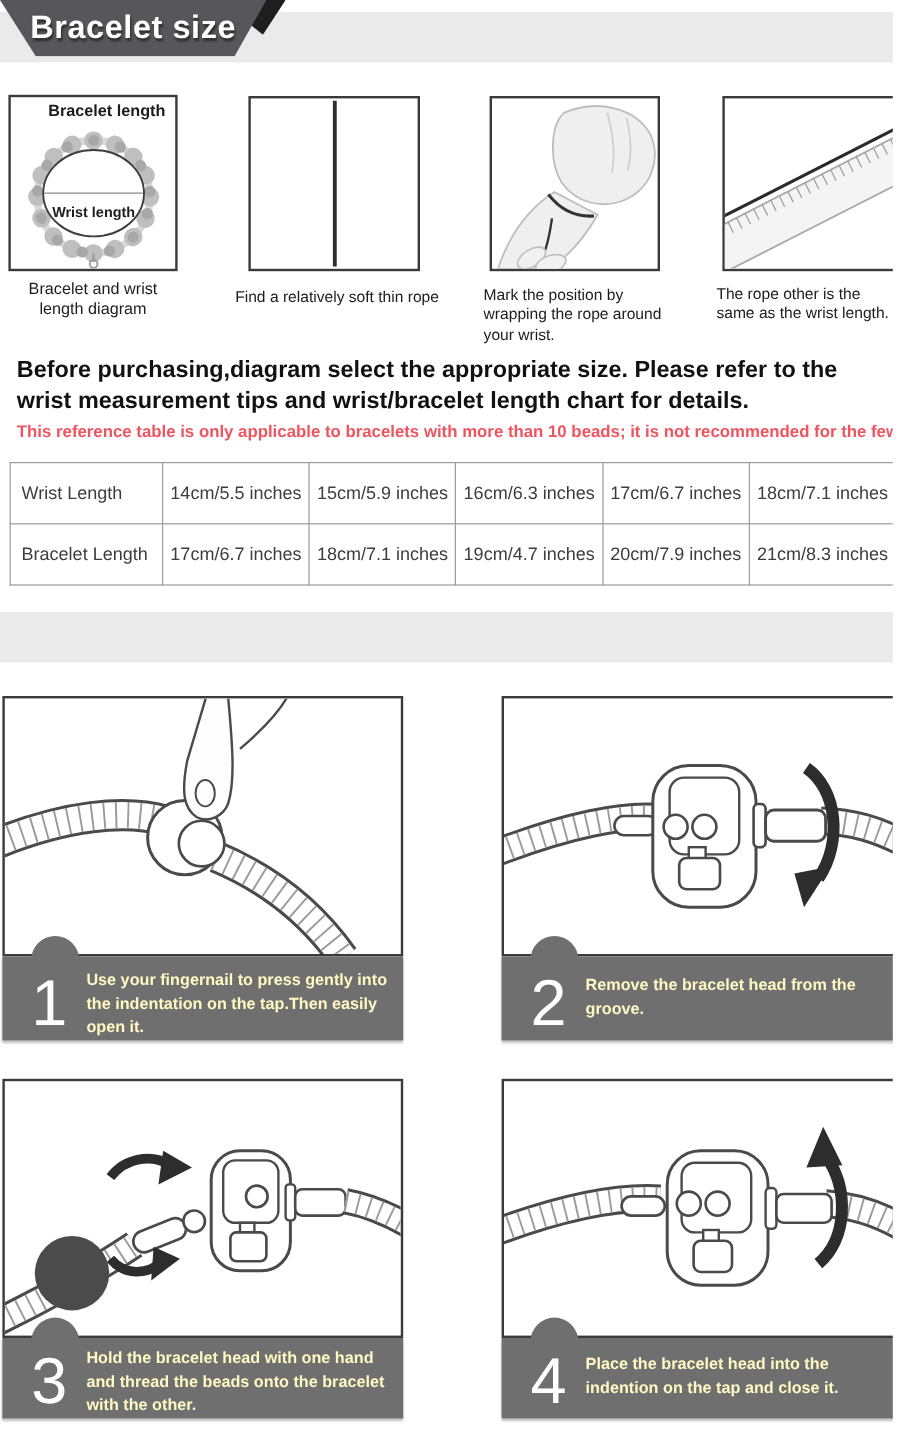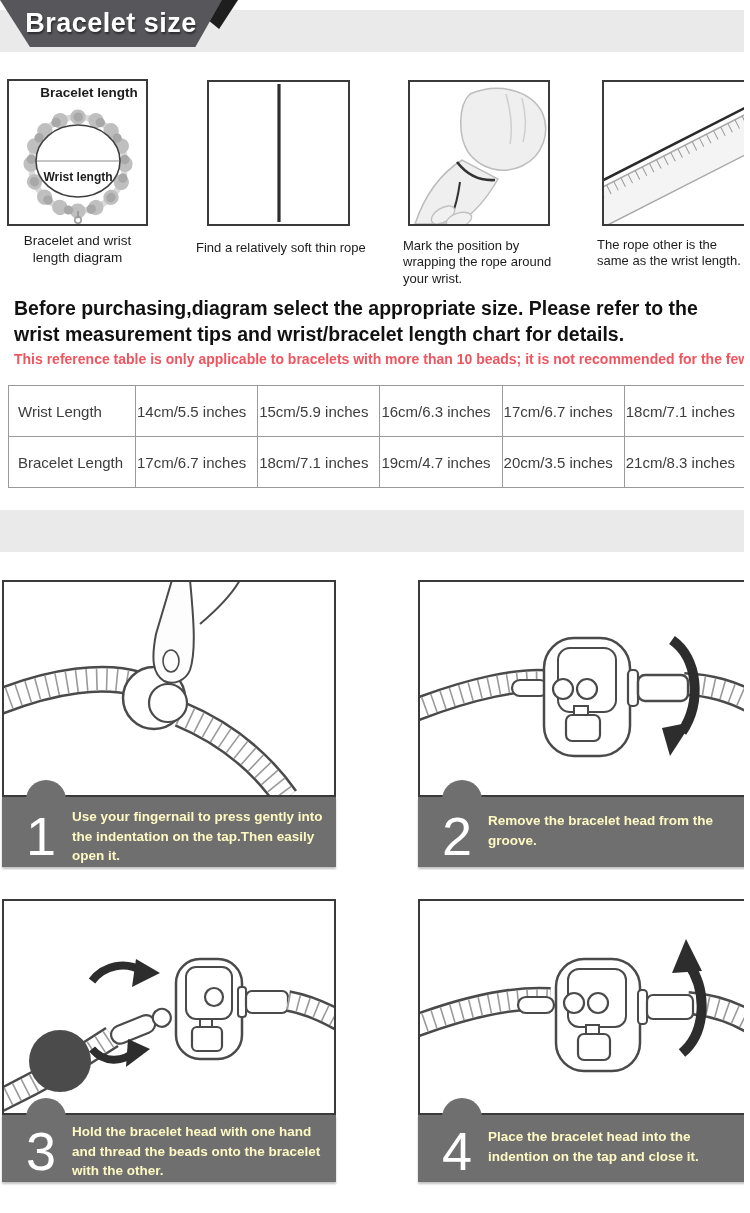--- a/index.html
+++ b/index.html
@@ -23,21 +23,21 @@
 
   
   .note-bold{position:absolute;left:14px;top:296px;width:724px;font-size:19.5px;
              font-weight:700;line-height:1.33;color:#111;}
   .note-red{position:absolute;left:14px;top:351px;font-size:14px;font-weight:700;
             color:#f0545f;white-space:nowrap;}
 
   
   table.size{position:absolute;left:8px;top:385px;width:739px;border-collapse:collapse;
              table-layout:fixed;font-size:15px;color:#3d3d3d;}
-  table.size td{border:1.5px solid #9a9a9a;height:48px;background:#fff;}
+  table.size td{border:1.5px solid #9a9a9a;height:48px;text-align:center;background:#fff;}
   table.size td.rowhead{text-align:left;padding-left:9px;width:116px;}
 
   
   .panel{position:absolute;}
   .panel .art{background:#fff;border:2px solid #3a3a3a;box-sizing:border-box;overflow:hidden;}
   .panel .band2{position:relative;background:#6f6f6f;box-shadow:0 2px 2px rgba(0,0,0,.25);}
   .panel .bump{position:absolute;left:24px;top:-17px;width:40px;height:40px;border-radius:50%;
                background:#6f6f6f;}
   .panel .num{position:absolute;left:24px;bottom:4px;color:#fff;font-size:54px;line-height:1;
               font-weight:400;}
@@ -119,21 +119,21 @@
       <td>15cm/5.9 inches</td>
       <td>16cm/6.3 inches</td>
       <td>17cm/6.7 inches</td>
       <td>18cm/7.1 inches</td>
     </tr>
     <tr>
       <td class="rowhead">Bracelet Length</td>
       <td>17cm/6.7 inches</td>
       <td>18cm/7.1 inches</td>
       <td>19cm/4.7 inches</td>
-      <td>20cm/3.5 inches</td>
+      <td>20cm/7.9 inches</td>
       <td>21cm/8.3 inches</td>
     </tr>
   </tbody>
     </table>
 
   <div class="gray-band" style="top:510px"></div>
 
   <div class="panel" style="left:2px;top:580px;width:334px">
     <div class="art" style="width:334px;height:217px">
       <svg viewBox="0 0 330 213" width="330" height="213">

